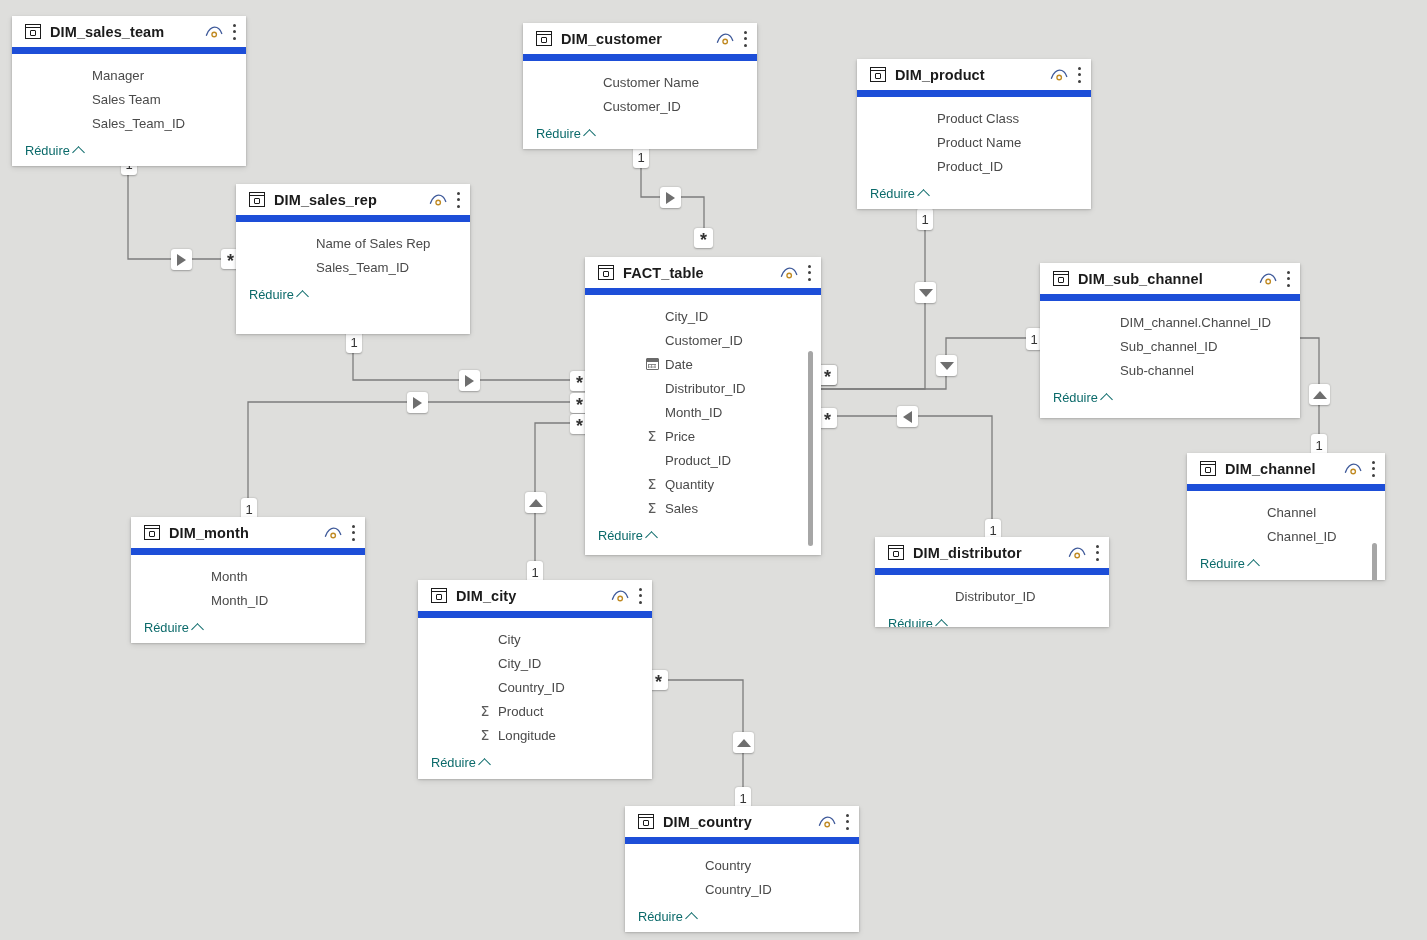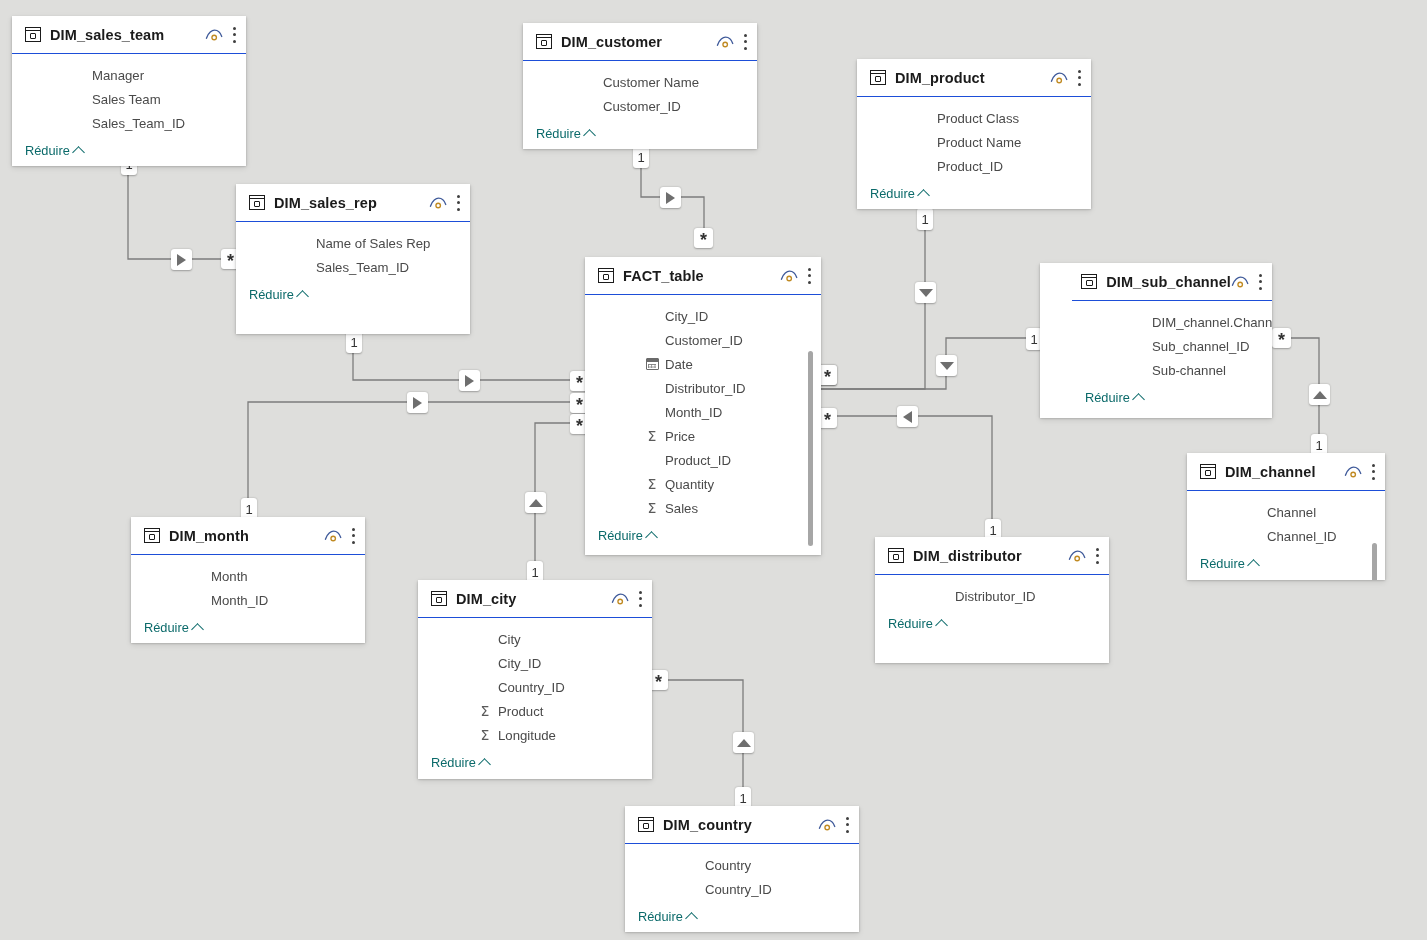--- a/index.html
+++ b/index.html
@@ -68,23 +68,22 @@
     background: #ffffff;
     box-shadow: 0 0.8px 2.2px rgba(0,0,0,.26), 0 2px 6px rgba(0,0,0,.10);
     z-index: 10;
     overflow: hidden;
   }
   .tbl-head {
     height: 38px;
     display: flex;
     align-items: center;
     padding: 0 10px 0 13px;
-    border-bottom: 1px solid #1d4ed8;
+    border-bottom: 7px solid #1d4ed8;
     background: #ffffff;
-    justify-content: flex-end;
   }
   .tbl-ico {
     width: 16px; height: 15px;
     border: 1.6px solid #1b1b1b;
     position: relative;
     flex: 0 0 auto;
     margin-right: 9px;
     background: #fff;
   }
   .tbl-ico::before {
@@ -392,21 +391,21 @@
           </div>
           <div class="fld noicon">
             <span class="fname">Sales_Team_ID</span>
           </div>
           <div class="reduire">
             <span>Réduire</span>
             <span class="chev-up"></span>
           </div>
         </div>
       </div>
-      <div class="tbl" style="left: 1040px; top: 263px; width: 232px; height: 155px; padding-left: 32px;">
+      <div class="tbl" style="left: 1040px; top: 263px; width: 260px; height: 155px;">
         <div class="tbl-head">
           <span class="tbl-ico"></span>
           <span class="tbl-title">DIM_sub_channel</span>
           <span class="head-actions">
             <span style="display: flex;">
               <svg class="eye-ico" viewBox="0 0 20 14" xmlns="http://www.w3.org/2000/svg">
                 <path d="M1.6 11.2 C3.6 4.6 8 2.2 10.6 2.2 C13.6 2.2 17 4.6 18.6 9.2" fill="none" stroke="#3f5a9a" stroke-width="1.5" stroke-linecap="round"></path>
                 <circle cx="10.2" cy="10.3" r="2.5" fill="none" stroke="#c08a22" stroke-width="1.5"></circle>
               </svg>
             </span>
@@ -554,21 +553,21 @@
           </div>
           <div class="fld noicon">
             <span class="fname">Month_ID</span>
           </div>
           <div class="reduire">
             <span>Réduire</span>
             <span class="chev-up"></span>
           </div>
         </div>
       </div>
-      <div class="tbl" style="left: 875px; top: 537px; width: 234px; height: 126px;">
+      <div class="tbl" style="left: 875px; top: 537px; width: 234px; height: 90px;">
         <div class="tbl-head">
           <span class="tbl-ico"></span>
           <span class="tbl-title">DIM_distributor</span>
           <span class="head-actions">
             <span style="display: flex;">
               <svg class="eye-ico" viewBox="0 0 20 14" xmlns="http://www.w3.org/2000/svg">
                 <path d="M1.6 11.2 C3.6 4.6 8 2.2 10.6 2.2 C13.6 2.2 17 4.6 18.6 9.2" fill="none" stroke="#3f5a9a" stroke-width="1.5" stroke-linecap="round"></path>
                 <circle cx="10.2" cy="10.3" r="2.5" fill="none" stroke="#c08a22" stroke-width="1.5"></circle>
               </svg>
             </span>

